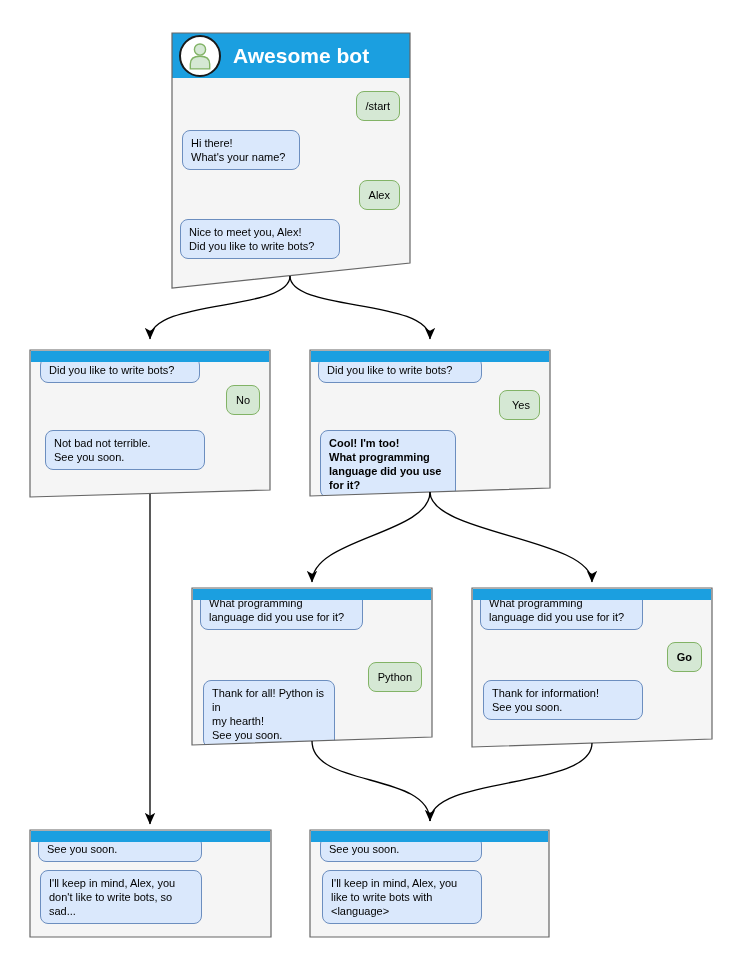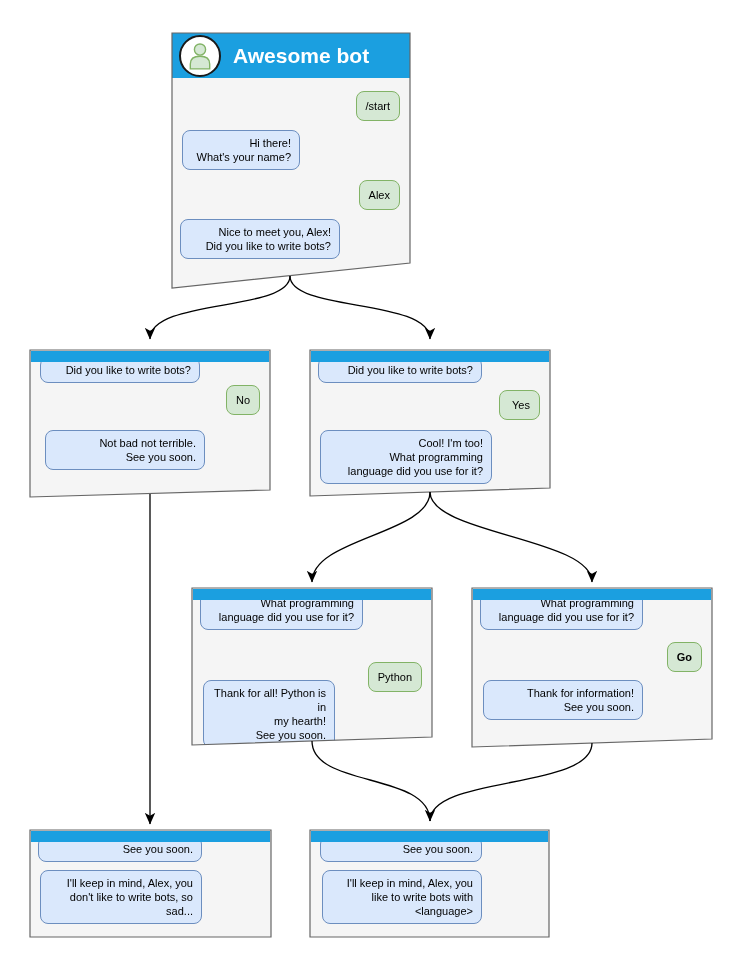--- a/index.html
+++ b/index.html
@@ -29,21 +29,21 @@
     background:#ffffff;border:2px solid #1a1a1a;display:flex;align-items:center;justify-content:center;
   }
   .title{
     position:absolute;left:61px;top:0;height:45px;line-height:45px;
     color:#ffffff;font-size:21px;font-weight:bold;
   }
   .msg{
     position:absolute;border-radius:8px;font-size:11px;line-height:14px;color:#000;
     padding:5px 8px;white-space:pre-line;box-sizing:border-box;z-index:1;
   }
-  .bot{background:var(--bot-bubble-fill);border:1px solid var(--bot-bubble-border);text-align:right;}
+  .bot{background:var(--bot-bubble-fill);border:1px solid var(--bot-bubble-border);}
   .user{background:var(--user-bubble-fill);border:1px solid var(--user-bubble-border);padding:7px 9px;}
   
   .w0{left:172px;top:33px;width:238px;height:255px;
       clip-path:polygon(0 0,100% 0,100% 230px,0 100%);}
   .w1{left:30px;top:350px;width:240px;height:147px;
       clip-path:polygon(0 0,100% 0,100% 140px,0 100%);}
   .w2{left:310px;top:350px;width:240px;height:146px;
       clip-path:polygon(0 0,100% 0,100% 138px,0 100%);}
   .w3{left:192px;top:588px;width:240px;height:157px;
       clip-path:polygon(0 0,100% 0,100% 149px,0 100%);}
@@ -80,21 +80,21 @@
     <div class="msg bot" style="left:10px;top:7px;width:160px;">Did you like to write bots?</div>
     <div class="msg user" style="right:10px;top:35px;">No</div>
     <div class="msg bot" style="left:15px;top:80px;width:160px;">Not bad not terrible.
 See you soon.</div>
     <div class="ministripe"></div>
   </div>
 
   <div class="window w2">
     <div class="msg bot" style="left:8px;top:7px;width:164px;">Did you like to write bots?</div>
     <div class="msg user" style="right:10px;top:40px;padding-left:12px;">Yes</div>
-    <div class="msg bot" style="left:10px;top:80px;width:172px;">Cool! I'm too!
+    <div class="msg bot" style="left:10px;top:80px;width:136px;font-weight:bold;">Cool! I'm too!
 What programming
 language did you use for it?</div>
     <div class="ministripe"></div>
   </div>
 
   <div class="window w3">
     <div class="msg bot" style="left:8px;top:2px;width:163px;">What programming
 language did you use for it?</div>
     <div class="msg user" style="right:10px;top:54px;margin-top:20px;">Python</div>
     <div class="msg bot" style="left:11px;top:92px;width:132px;">Thank for all! Python is in

